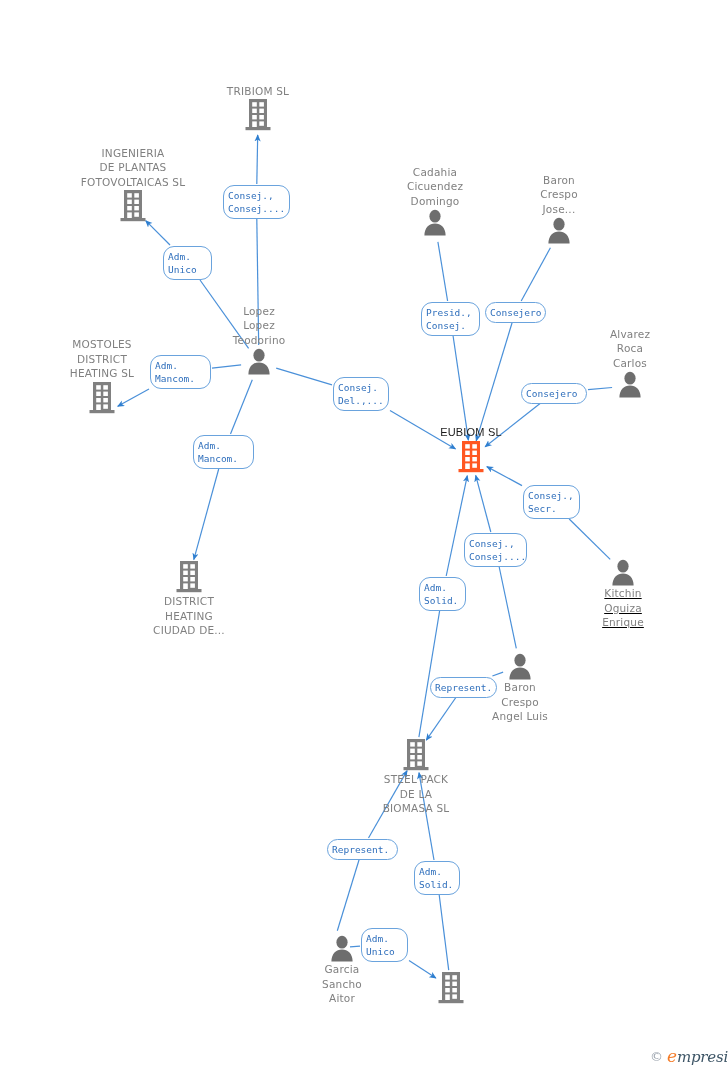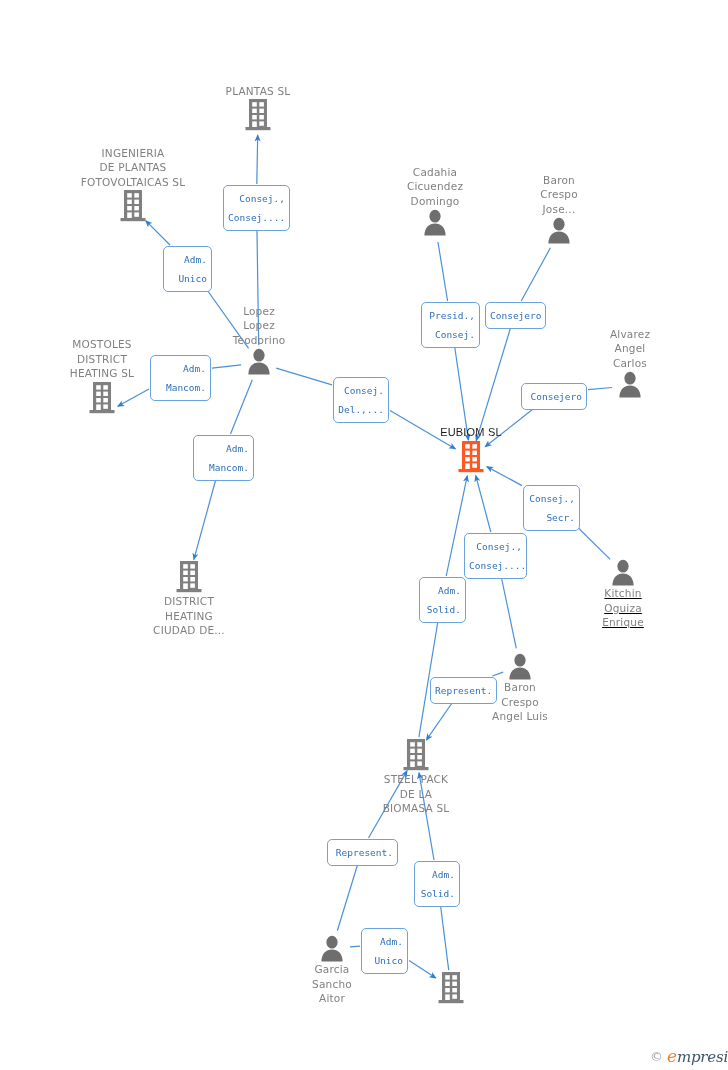--- a/index.html
+++ b/index.html
@@ -42,27 +42,27 @@
     font-family: "Liberation Sans", sans-serif;
   }
   .node-icon {
     display: block;
     margin: 0 auto;
   }
   .edge-label {
     position: absolute;
     box-sizing: border-box;
     border: 1px solid #6aa3dd;
-    border-radius: 5px;
+    border-radius: 11px;
     background: #ffffff;
     color: #2f6fbc;
     font-family: "DejaVu Sans Mono", monospace;
     font-size: 9.5px;
-    line-height: 19px;
-    text-align: right;
+    line-height: 13px;
+    text-align: left;
     padding: 3px 4px 3px 4px;
     white-space: pre-line;
     box-shadow: 0 0 0 0 transparent;
   }
   .watermark {
     position: absolute;
     display: flex;
     align-items: center;
     gap: 4px;
   }
@@ -123,21 +123,21 @@
         <line x1="368.5" y1="838.0" x2="407.1" y2="770.6" marker-end="url(#arrow)"></line>
         <line x1="448.7" y1="970.1" x2="439.2" y2="895.0"></line>
         <line x1="434.0" y1="860.0" x2="419.0" y2="772.7" marker-end="url(#arrow)"></line>
         <line x1="350.0" y1="946.8" x2="360.0" y2="946.1"></line>
         <line x1="409.0" y1="960.5" x2="435.9" y2="978.1" marker-end="url(#arrow)"></line>
       </g>
   </svg>
 
   <div id="nodes-layer">
       <div class="node" style="width: 140px; left: 188px; top: 83.5px;">
-        <div class="node-label">PLANTAS SL</div>
+        <div class="node-label">TRIBIOM SL</div>
         <div>
           <svg width="28" height="34" viewBox="0 0 28 34" class="node-icon">
             <g fill="#808080">
               <rect x="5" y="1" width="18" height="28"></rect>
               <rect x="1.5" y="29" width="25" height="3.2"></rect>
             </g>
             <g fill="#ffffff">
               <rect x="8.2" y="4.2" width="4.6" height="4.4"></rect>
               <rect x="15.3" y="4.2" width="4.6" height="4.4"></rect>
               <rect x="8.2" y="10.6" width="4.6" height="4.4"></rect>
@@ -247,21 +247,21 @@
 Jose...</div>
         <div>
           <svg width="28" height="28" viewBox="0 0 28 28" class="node-icon">
             <ellipse cx="14" cy="8.2" rx="5.6" ry="6.4" fill="#6e6e6e"></ellipse>
             <path d="M3.4 27.5 C3.4 19.6 8.1 15.4 14 15.4 C19.9 15.4 24.6 19.6 24.6 27.5 Z" fill="#6e6e6e"></path>
           </svg>
         </div>
       </div>
       <div class="node" style="width: 140px; left: 560px; top: 326.5px;">
         <div class="node-label">Alvarez
-Angel
+Roca
 Carlos</div>
         <div>
           <svg width="28" height="28" viewBox="0 0 28 28" class="node-icon">
             <ellipse cx="14" cy="8.2" rx="5.6" ry="6.4" fill="#6e6e6e"></ellipse>
             <path d="M3.4 27.5 C3.4 19.6 8.1 15.4 14 15.4 C19.9 15.4 24.6 19.6 24.6 27.5 Z" fill="#6e6e6e"></path>
           </svg>
         </div>
       </div>
       <div class="node" style="width: 140px; left: 401px; top: 425px;">
         <div class="node-label center">EUBIOM SL</div>
@@ -322,21 +322,21 @@
               <rect x="15.3" y="17" width="4.6" height="4.4"></rect>
               <rect x="8.2" y="23.4" width="4.6" height="5.6"></rect>
               <rect x="15.3" y="23.4" width="4.6" height="4.4"></rect>
             </g>
           </svg>
         </div>
         <div class="node-label">STEEL PACK
 DE LA
 BIOMASA SL</div>
       </div>
-      <div class="node" style="width: 140px; left: 262px; top: 934px;">
+      <div class="node" style="width: 140px; left: 272px; top: 934px;">
         <div>
           <svg width="28" height="28" viewBox="0 0 28 28" class="node-icon">
             <ellipse cx="14" cy="8.2" rx="5.6" ry="6.4" fill="#6e6e6e"></ellipse>
             <path d="M3.4 27.5 C3.4 19.6 8.1 15.4 14 15.4 C19.9 15.4 24.6 19.6 24.6 27.5 Z" fill="#6e6e6e"></path>
           </svg>
         </div>
         <div class="node-label">Garcia
 Sancho
 Aitor</div>
       </div>

